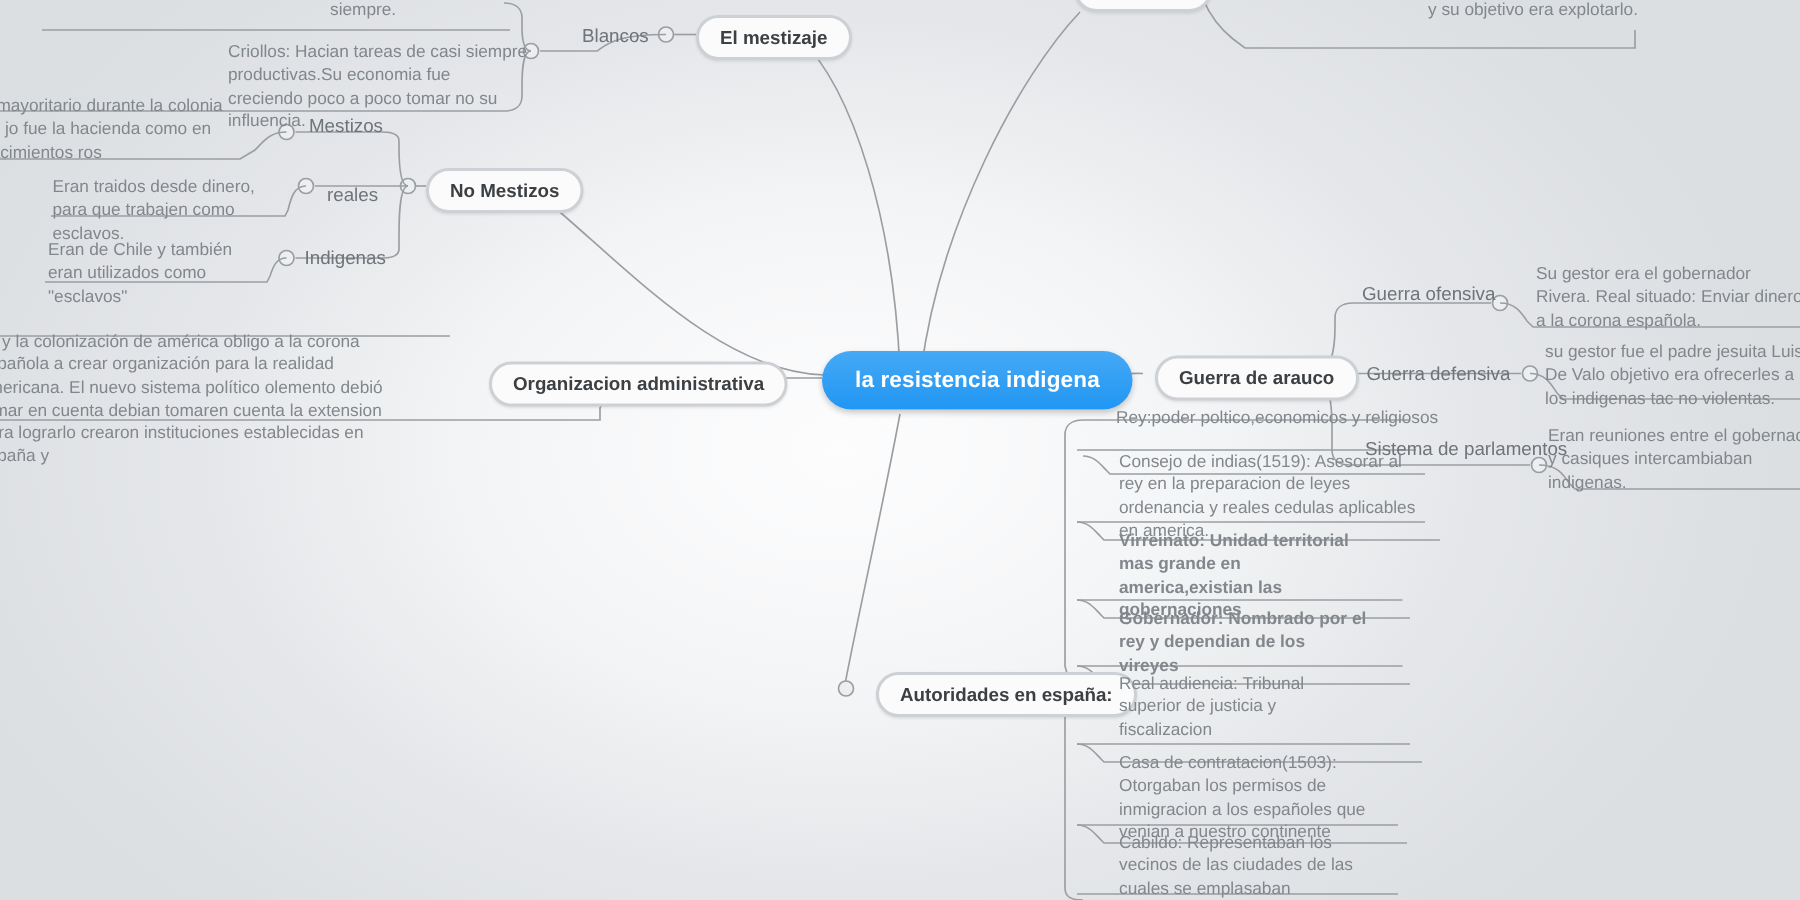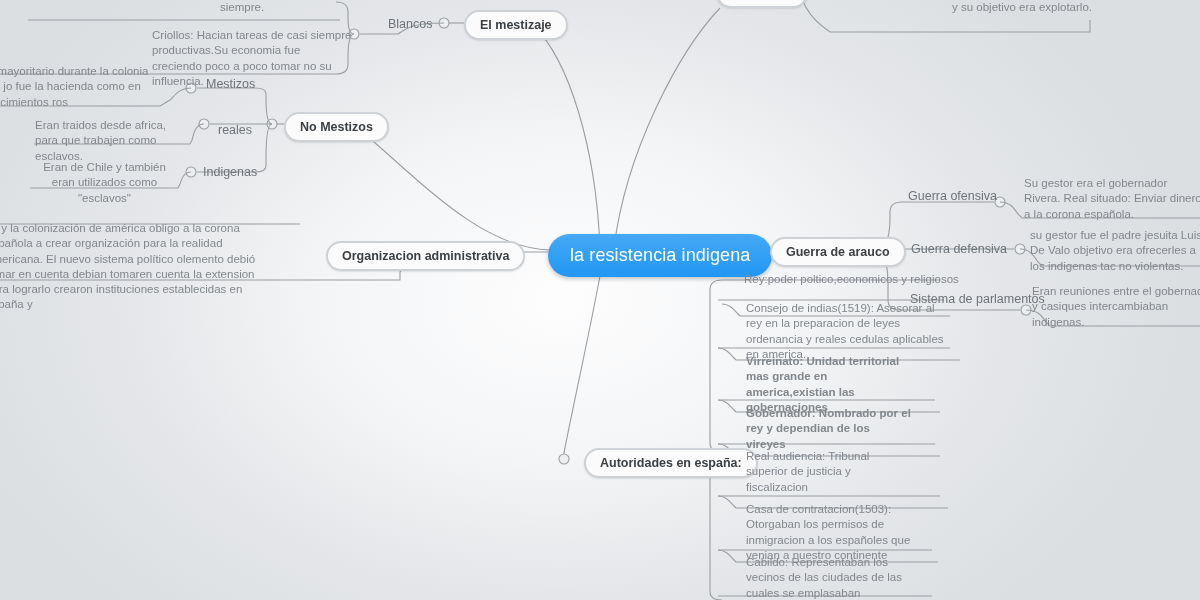--- a/index.html
+++ b/index.html
@@ -22,22 +22,22 @@
 
   .node {
     position: absolute;
     white-space: nowrap;
   }
   
   .root {
     background: linear-gradient(#45a9f5, #2196f3);
     border-radius: 22px;
     color: #fff;
-    font-size: 18px;
-    font-weight: normal;
+    font-size: 15px;
+    font-weight: bold;
     padding: 11px 22px;
     box-shadow: 0 2px 4px rgba(0,0,0,0.22);
     letter-spacing: .1px;
   }
   
   .pill {
     background: #fbfbfc;
     border: 2px solid #cdd1d5;
     border-radius: 16px;
     color: #3c4043;
@@ -152,23 +152,23 @@
 
   <div class="node pill" style="left:464px; top:10px;">El mestizaje</div>
   <div class="node label" style="left:388px; top:17px;">Blancos</div>
   <div class="node note w215" style="left:220px; top:0px;">siempre.</div>
   <div class="node note w200" style="left:152px; top:28px;">Criollos: Hacian tareas de casi siempre productivas.Su economia fue creciendo poco a poco tomar no su influencia.</div>
 
   <div class="node pill" style="left:284px; top:112px;">No Mestizos</div>
   <div class="node label" style="left:206px; top:77px;">Mestizos</div>
   <div class="node note w175" style="left:-12px; top:64px;">o mayoritario durante la colonia su jo fue la hacienda como en yacimientos ros</div>
   <div class="node label" style="left:218px; top:123px;">reales</div>
-  <div class="node note w145" style="left:35px; top:118px;">Eran traidos desde africa, para que trabajen como esclavos.</div>
+  <div class="node note w145" style="left:35px; top:118px;">Eran traidos desde dinero, para que trabajen como esclavos.</div>
   <div class="node label" style="left:203px; top:165px;">Indigenas</div>
-  <div class="node note w145" style="left:32px; top:160px;text-align:center;">Eran de Chile y también eran utilizados como "esclavos"</div>
+  <div class="node note w145" style="left:32px; top:160px;">Eran de Chile y también eran utilizados como "esclavos"</div>
 
   <div class="node pill" style="left:326px; top:241px;">Organizacion administrativa</div>
   <div class="node note w290" style="left:-14px; top:221px;">ca y la colonización de américa obligo a la corona española a crear organización para la realidad americana. El nuevo sistema político olemento debió tomar en cuenta debian tomaren cuenta la extension  para lograrlo crearon instituciones establecidas en españa y</div>
 
   <div class="node pill" style="left:770px; top:237px;">Guerra de arauco</div>
   <div class="node label" style="left:908px; top:189px;">Guerra ofensiva</div>
   <div class="node note w180" style="left:1024px; top:176px;">Su gestor era el gobernador Rivera. Real situado: Enviar dinero a la corona española.</div>
   <div class="node label" style="left:911px; top:242px;">Guerra defensiva</div>
   <div class="node note w180" style="left:1030px; top:228px;">su gestor fue el padre jesuita Luis De Valo objetivo era ofrecerles a los indigenas tac no violentas.</div>
   <div class="node label" style="left:910px; top:292px;">Sistema de parlamentos</div>

